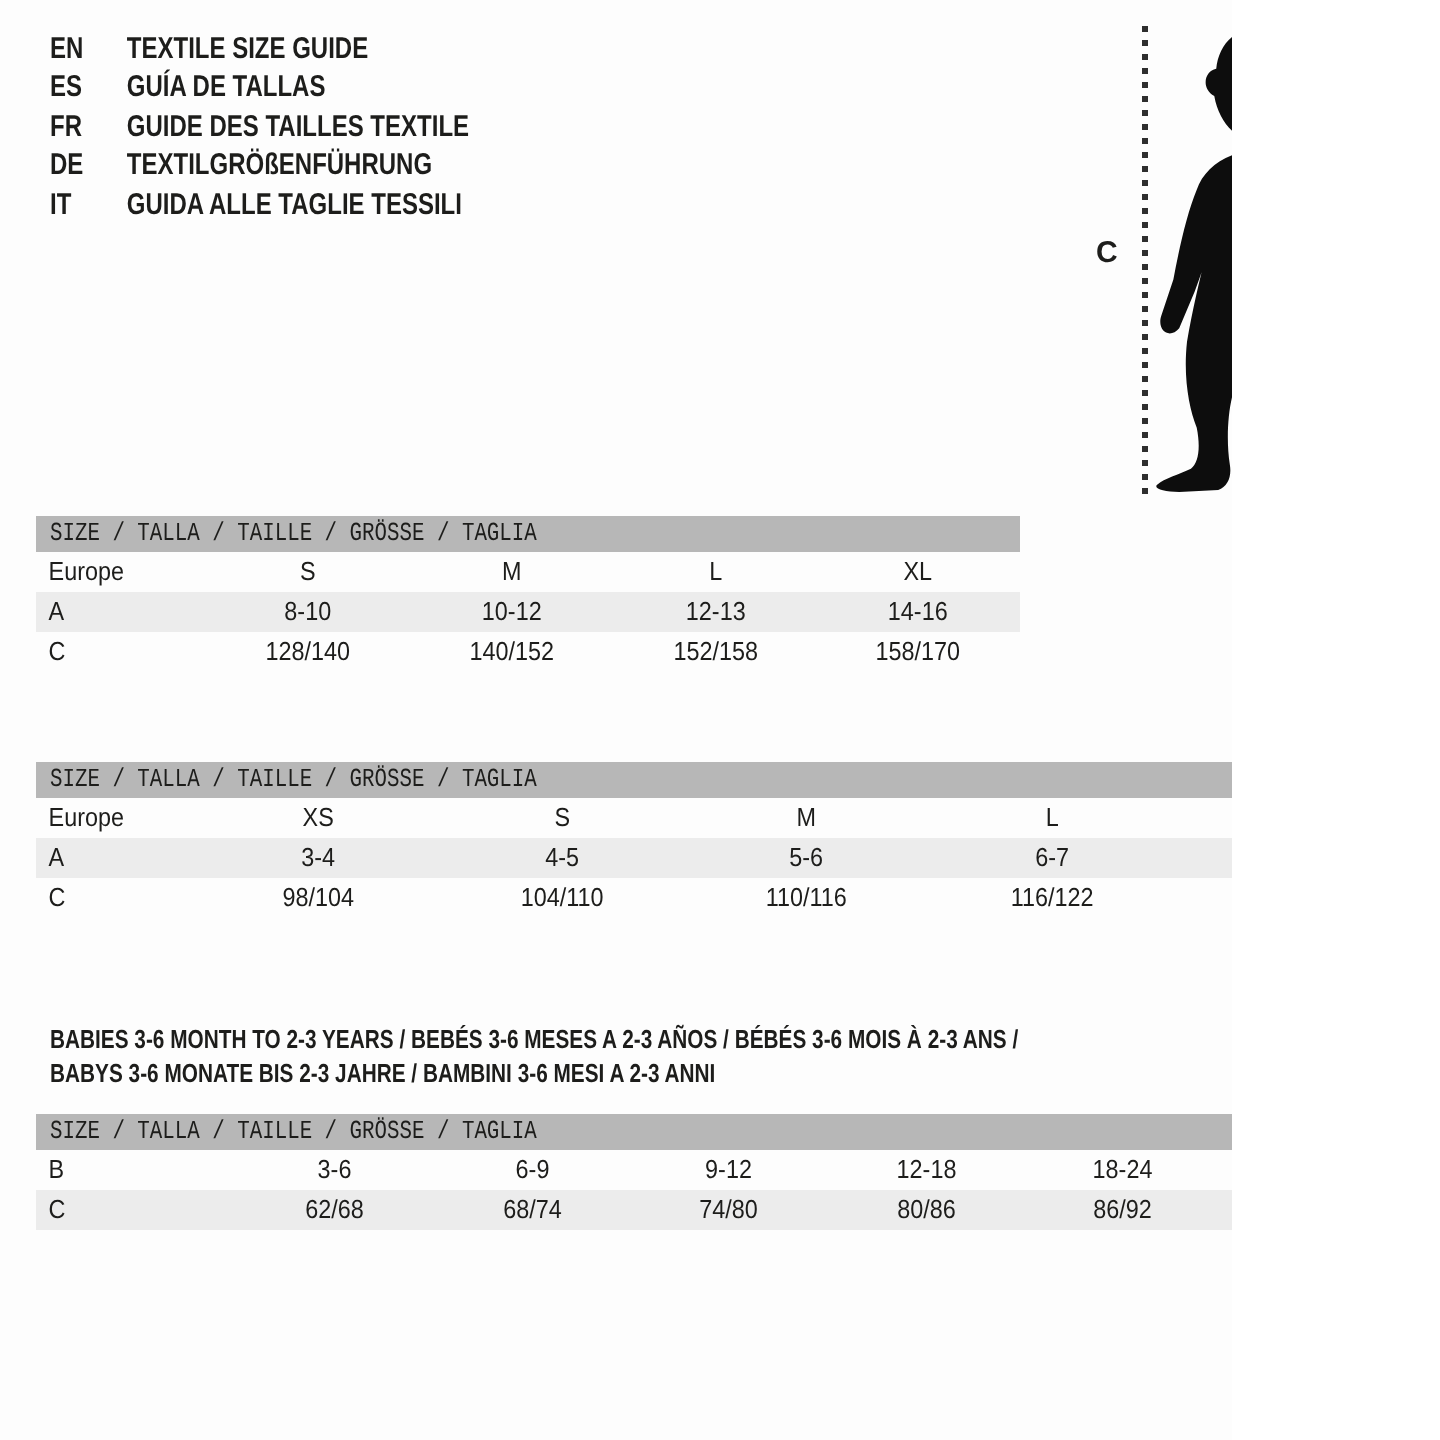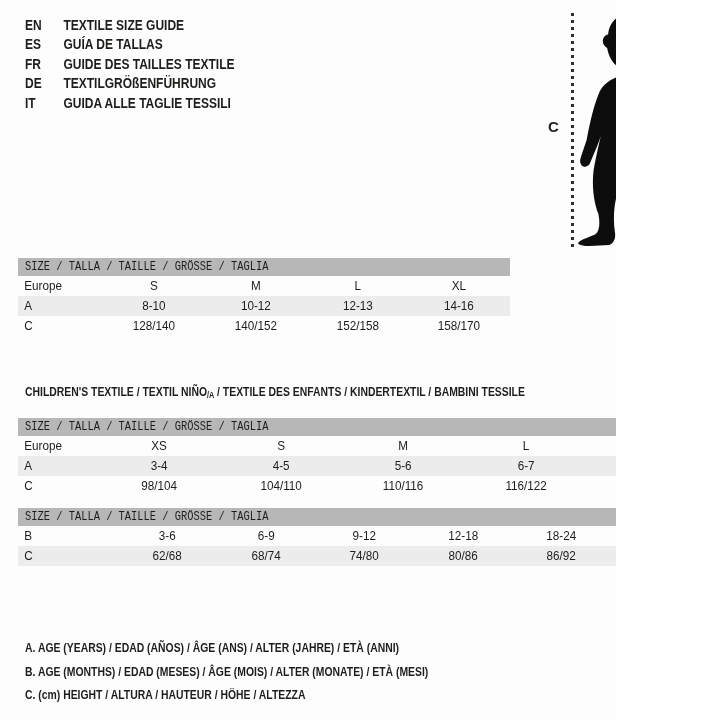--- a/index.html
+++ b/index.html
@@ -135,23 +135,20 @@
       </div>
       <div class="trow">
         <div class="tlabel">C</div>
         <div class="tcell">128/140</div>
         <div class="tcell">140/152</div>
         <div class="tcell">152/158</div>
         <div class="tcell">158/170</div>
       </div>
     </section>
   <section class="size-table size-table--children">
-      <div class="table-title">
-        <div><span>CHILDREN'S TEXTILE / TEXTIL NIÑO</span><span class="sub">/A</span><span> / TEXTILE DES ENFANTS / KINDERTEXTIL / BAMBINI TESSILE</span></div>
-      </div>
       <div class="band"><span>SIZE / TALLA / TAILLE / GRÖSSE / TAGLIA</span></div>
       <div class="trow">
         <div class="tlabel">Europe</div>
         <div class="tcell">XS</div>
         <div class="tcell">S</div>
         <div class="tcell">M</div>
         <div class="tcell">L</div>
         <div class="tcell">XL</div>
       </div>
       <div class="trow shaded">
@@ -165,20 +162,24 @@
       <div class="trow">
         <div class="tlabel">C</div>
         <div class="tcell">98/104</div>
         <div class="tcell">104/110</div>
         <div class="tcell">110/116</div>
         <div class="tcell">116/122</div>
         <div class="tcell">122/128</div>
       </div>
     </section>
   <section class="size-table size-table--babies">
+      <div class="table-title">
+        <div><span>BABIES 3-6 MONTH TO 2-3 YEARS / BEBÉS 3-6 MESES A 2-3 AÑOS / BÉBÉS 3-6 MOIS À 2-3 ANS /</span></div>
+        <div><span>BABYS 3-6 MONATE BIS 2-3 JAHRE / BAMBINI 3-6 MESI A 2-3 ANNI</span></div>
+      </div>
       <div class="band"><span>SIZE / TALLA / TAILLE / GRÖSSE / TAGLIA</span></div>
       <div class="trow">
         <div class="tlabel">B</div>
         <div class="tcell">3-6</div>
         <div class="tcell">6-9</div>
         <div class="tcell">9-12</div>
         <div class="tcell">12-18</div>
         <div class="tcell">18-24</div>
         <div class="tcell">24-36</div>
       </div>
@@ -186,19 +187,14 @@
         <div class="tlabel">C</div>
         <div class="tcell">62/68</div>
         <div class="tcell">68/74</div>
         <div class="tcell">74/80</div>
         <div class="tcell">80/86</div>
         <div class="tcell">86/92</div>
         <div class="tcell">92/98</div>
       </div>
     </section>
 
-  <footer class="notes">
-      <div class="note-line">A. AGE (YEARS) / EDAD (AÑOS) / ÂGE (ANS) / ALTER (JAHRE) / ETÀ (ANNI)</div>
-      <div class="note-line">B. AGE (MONTHS) / EDAD (MESES) / ÂGE (MOIS) / ALTER (MONATE) / ETÀ (MESI)</div>
-      <div class="note-line">C. (cm) HEIGHT / ALTURA / HAUTEUR / HÖHE / ALTEZZA</div>
-    </footer>
 
 </div>
 
 </body></html>

